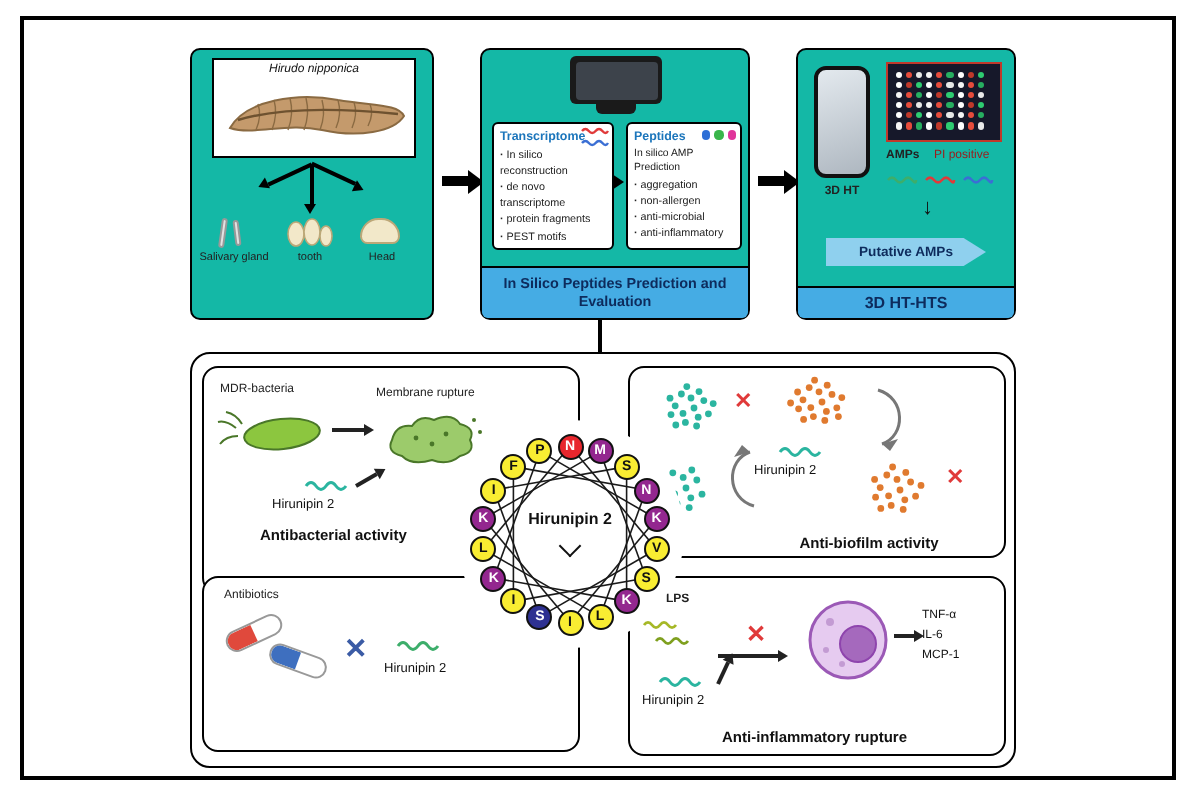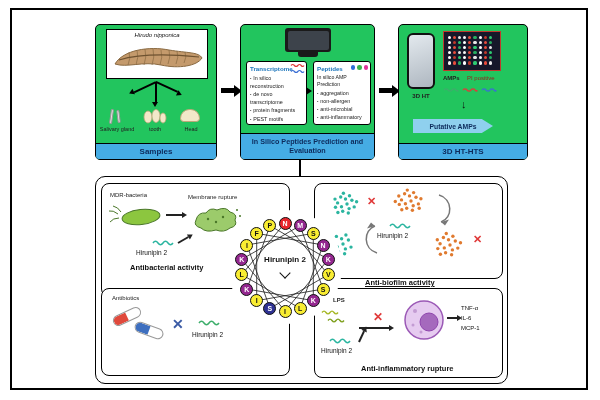--- a/index.html
+++ b/index.html
@@ -1,20 +1,20 @@
 <!DOCTYPE html>
 <html><head>
 <meta charset="utf-8">
 <style>
 *{margin:0;padding:0;box-sizing:border-box;}
 html,body{width:600px;height:400px;background:#fff;}
 body{font-family:"Liberation Sans",sans-serif;color:#111;}
 .frame{position:relative;width:600px;height:400px;background:#fff;overflow:hidden;}
 .bbox{position:absolute;left:10px;top:8px;width:578px;height:382px;border:2px solid #000;}
-.panel{position:absolute;border:1.5px solid #000;border-radius:5px;background:#22c55e;}
+.panel{position:absolute;border:1.5px solid #000;border-radius:5px;background:#14b8a6;}
 .bluebar{position:absolute;left:0;right:0;bottom:0;background:#45ACE4;color:#0D2B5C;font-weight:bold;
   display:flex;align-items:center;justify-content:center;text-align:center;border-radius:0 0 3px 3px;
   border-top:1px solid #000;line-height:1.15;padding:0 5px;}
 .qbox{position:absolute;border:1.3px solid #000;border-radius:8px;background:#fff;}
 .qtitle{position:absolute;font-size:7.5px;font-weight:bold;white-space:nowrap;}
 .slabel{position:absolute;font-size:6px;color:#222;white-space:nowrap;}
 .pep{font-size:6.5px;color:#111;}
 .speclabel{position:absolute;font-size:5.5px;text-align:center;color:#222;line-height:1.15;}
 .sq{position:absolute;}
 .harrow{position:absolute;width:13px;height:5px;background:#000;}
@@ -90,21 +90,20 @@
     </div>
     <svg width="26" height="16" style="position:absolute;left:46px;top:84px;">
       <ellipse cx="6" cy="8" rx="4" ry="6" fill="#F2E8C9" stroke="#BCA878" stroke-width="0.8"></ellipse>
       <ellipse cx="14" cy="7" rx="4" ry="6.5" fill="#F2E8C9" stroke="#BCA878" stroke-width="0.8"></ellipse>
       <ellipse cx="21" cy="9" rx="3" ry="5" fill="#F2E8C9" stroke="#BCA878" stroke-width="0.8"></ellipse>
     </svg>
     <div class="headdome" style="left:84px;top:84px;"></div>
     <div class="speclabel" style="left:0px;top:101px;width:42px;">Salivary gland</div>
     <div class="speclabel" style="left:44px;top:101px;width:30px;">tooth</div>
     <div class="speclabel" style="left:80px;top:101px;width:30px;">Head</div>
-    <div class="bluebar" style="height:16px;font-size:8px;">Samples</div>
   </div>
 
   <div class="harrow" style="left:221px;top:88px;"></div>
 
   <div class="panel" style="left:240px;top:24px;width:135px;height:136px;">
     <div class="monitor" style="left:44px;top:3px;"></div>
     <div class="sbox" style="left:5px;top:36px;width:61px;height:64px;">
       <div class="sbox-title">Transcriptome</div>
       <svg class="sq" width="15" height="5" viewBox="0 0 15 5" style="right:1px;top:1px;left:auto;">
         <path d="M1 2.5 Q2.7 0.5 4.4 2.5 T7.8 2.5 T11.2 2.5 T14 2.5" fill="none" stroke="#E03A3A" stroke-width="1.2"></path>
@@ -133,21 +132,21 @@
           <div>non-allergen</div>
           <div>anti-microbial</div>
           <div>anti-inflammatory</div>
         </div>
     </div>
     <div class="bluebar" style="height:26px;font-size:7.2px;">In Silico Peptides Prediction and Evaluation</div>
   </div>
 
   <div class="harrow" style="left:379px;top:88px;"></div>
 
-  <div class="panel" style="left:398px;top:24px;width:130px;height:136px;">
+  <div class="panel" style="left:398px;top:24px;width:110px;height:136px;">
     <div class="phone" style="left:8px;top:8px;"></div>
     <div class="slabel" style="left:6px;top:68px;width:32px;text-align:center;font-weight:bold;">3D HT</div>
     <div class="plate" style="left:44px;top:6px;">
       <div class="wells" id="wells">
           <span style="background: rgb(255, 255, 255);"></span>
           <span style="background: rgb(231, 76, 60);"></span>
           <span style="background: rgb(232, 232, 232);"></span>
           <span style="background: rgb(245, 245, 245);"></span>
           <span style="background: rgb(231, 76, 60);"></span>
           <span style="background: rgb(39, 174, 96);"></span>
@@ -324,21 +323,21 @@
         <circle cx="30.8" cy="18.1" r="1.7" fill="#E07A2F"></circle>
         <circle cx="10.8" cy="18.6" r="1.7" fill="#E07A2F"></circle>
         <circle cx="25.9" cy="6.2" r="1.7" fill="#E07A2F"></circle>
         <circle cx="24.6" cy="24.7" r="1.7" fill="#E07A2F"></circle>
         <circle cx="10.3" cy="9.7" r="1.7" fill="#E07A2F"></circle>
         <circle cx="33.5" cy="12.7" r="1.7" fill="#E07A2F"></circle>
         <circle cx="13.4" cy="24.2" r="1.7" fill="#E07A2F"></circle>
         <circle cx="19.3" cy="3.5" r="1.7" fill="#E07A2F"></circle>
       </svg>
     <div class="xmark" style="left:158px;top:50px;font-size:11px;"></div>
-    <div class="qtitle" style="left:50px;top:94px;width:139px;text-align:left;text-decoration:underline;">Anti-biofilm activity</div>
+    <div class="qtitle" style="left:50px;top:83px;width:139px;text-align:center;">Anti-biofilm activity</div>
   </div>
 
   <div class="qbox" style="left:101px;top:288px;width:189px;height:88px;">
     <div class="slabel" style="left:10px;top:6px;">Antibiotics</div>
     <div class="capsule" style="left:10px;top:22px;transform:rotate(-25deg);">
       <span style="background:#E0493C;"></span>
         <span></span>
     </div>
     <div class="capsule" style="left:32px;top:36px;transform:rotate(20deg);">
       <span style="background:#3E6FBF;"></span>

